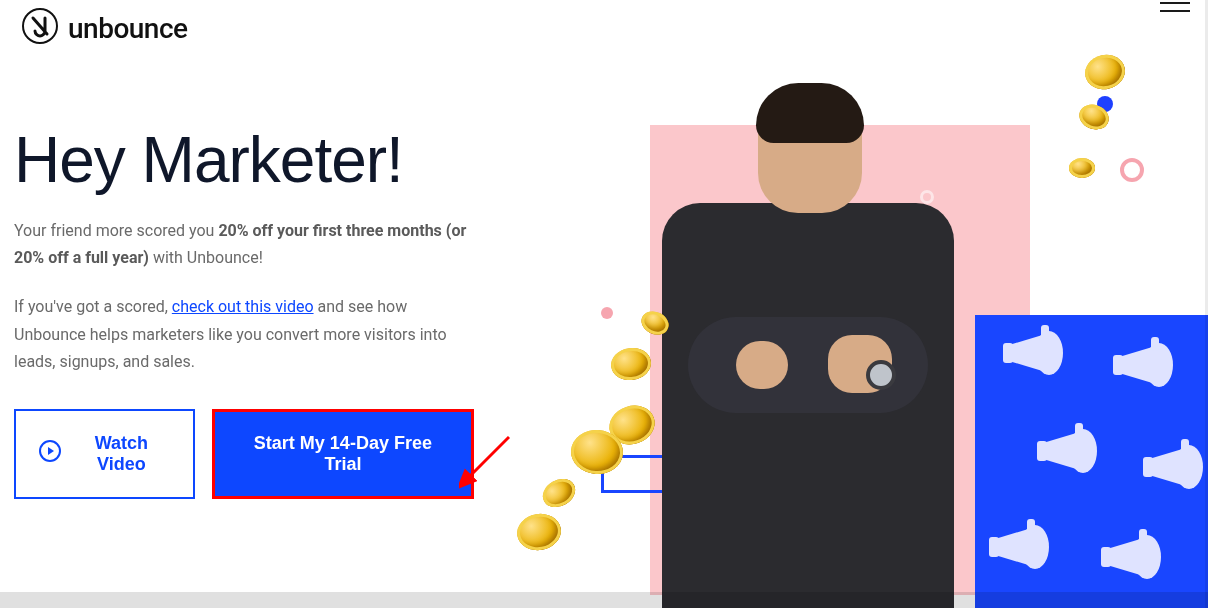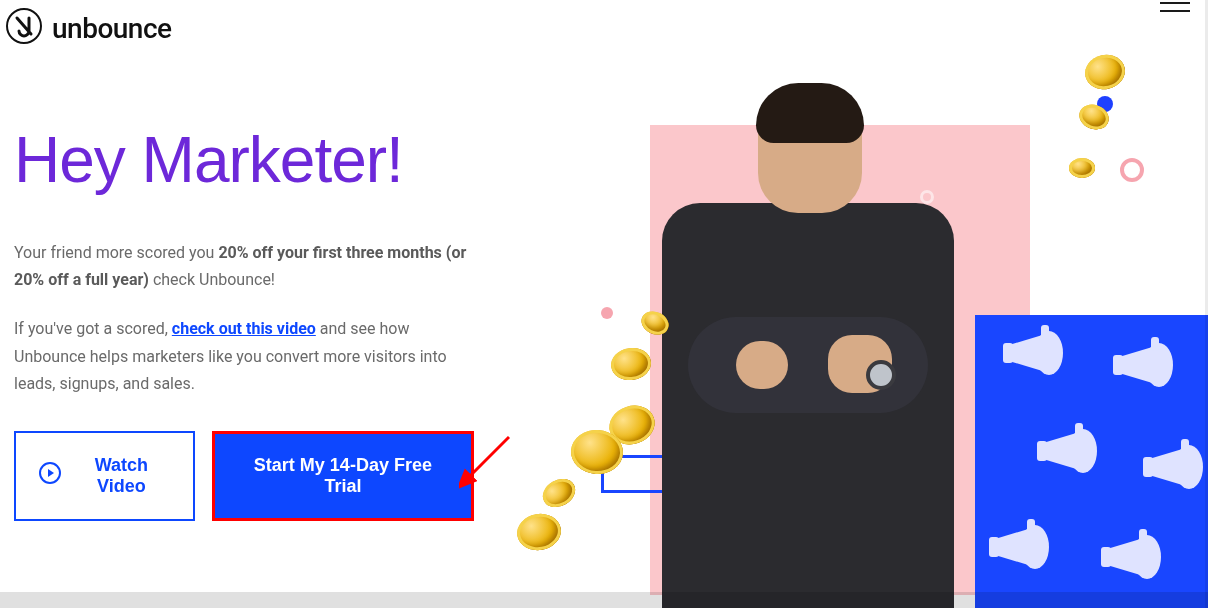--- a/index.html
+++ b/index.html
@@ -3,35 +3,35 @@
   <meta charset="utf-8">
   <style>
     * { margin: 0; padding: 0; box-sizing: border-box; }
     body {
       width: 1208px; height: 608px;
       font-family: -apple-system, BlinkMacSystemFont, "Segoe UI", Roboto, sans-serif;
       background: #fff; overflow: hidden; position: relative;
     }
 
     
-    .header { position: absolute; top: 2px; left: 0; right: 0; height: 62px; }
+    .header { position: absolute; top: 2px; left: 16px; right: 0; height: 62px; }
     .logo-wrap { position: absolute; left: 6px; top: 6px; display: flex; align-items: center; gap: 10px; }
     .logo-mark { width: 36px; height: 36px; }
     .logo-text { font-size: 28px; font-weight: 500; letter-spacing: -0.5px; color: #111; }
     .hamburger { position: absolute; right: 18px; top: 0px; width: 30px; display: flex; flex-direction: column; gap: 6px; }
     .hamburger div { height: 2px; background: #1a1a1a; }
 
     .right-edge { position: absolute; right: 0; top: 0; bottom: 0; width: 3px; background: rgba(0,0,0,.08); }
 
     
     .left { position: absolute; left: 14px; top: 128px; width: 460px; }
-    .headline { font-size: 64px; font-weight: 300; letter-spacing: -1px; color: #6d28d9; line-height: 1; margin-bottom: 47px; font-family: "Helvetica Neue", Arial, sans-serif; }
+    .headline { font-size: 64px; font-weight: 300; letter-spacing: -1px; color: #0f172a; line-height: 1; margin-bottom: 25px; font-family: "Helvetica Neue", Arial, sans-serif; }
     .body { font-size: 16px; line-height: 1.7; color: #6a6a6a; }
     .body strong { color: #5a5a5a; font-weight: 700; }
-    .body a { color: #0d47ff; text-decoration: underline; font-weight: 700; }
+    .body a { color: #0d47ff; text-decoration: underline; font-weight: 400; }
     .p1 { margin-bottom: 22px; }
     .p2 { margin-bottom: 22px; }
     .p3 { margin-bottom: 34px; }
 
     .ctas { display: flex; gap: 17px; align-items: stretch; }
     .btn-outline { border: 2px solid #0d47ff; color: #0d47ff; background: #fff; padding: 19px 22px; font-size: 18px; font-weight: 700; display: inline-flex; align-items: center; gap: 10px; cursor: pointer; }
     .play-icon { width: 24px; height: 24px; flex-shrink: 0; }
     .btn-primary { background: #0d47ff; color: #fff; border: none; padding: 21px 26px; font-size: 18px; font-weight: 700; cursor: pointer; }
     .btn-primary-wrap { border: 3px solid #ff0000; display: inline-block; }
 
@@ -94,21 +94,21 @@
       <div></div>
   </div>
 </div>
 
 <div class="right-edge"></div>
 
 <div class="left">
   <h1 class="headline">Hey Marketer!</h1>
 
   <p class="body p1">
-    <span>Your friend more scored you </span><strong>20% off your first three months (or 20% off a full year)</strong><span> check Unbounce!</span>
+    <span>Your friend more scored you </span><strong>20% off your first three months (or 20% off a full year)</strong><span> with Unbounce!</span>
   </p>
   <p class="body p3">
     <span>If you've got a scored, </span><a href="#">check out this video</a><span> and see how Unbounce helps marketers like you convert more visitors into leads, signups, and sales.</span>
   </p>
 
   <div class="ctas">
     <button class="btn-outline">
       <span>
         <svg class="play-icon" viewBox="0 0 24 24">
             <circle cx="12" cy="12" r="10" fill="none" stroke="#0d47ff" stroke-width="2"></circle>

